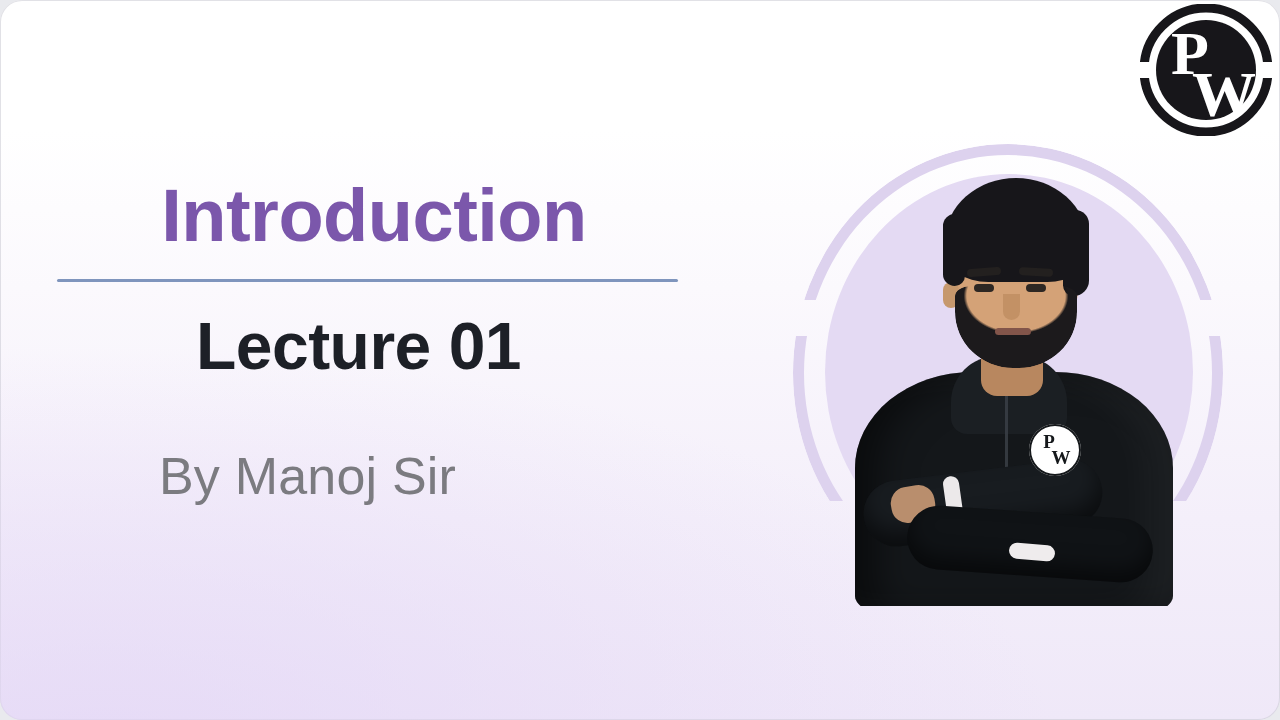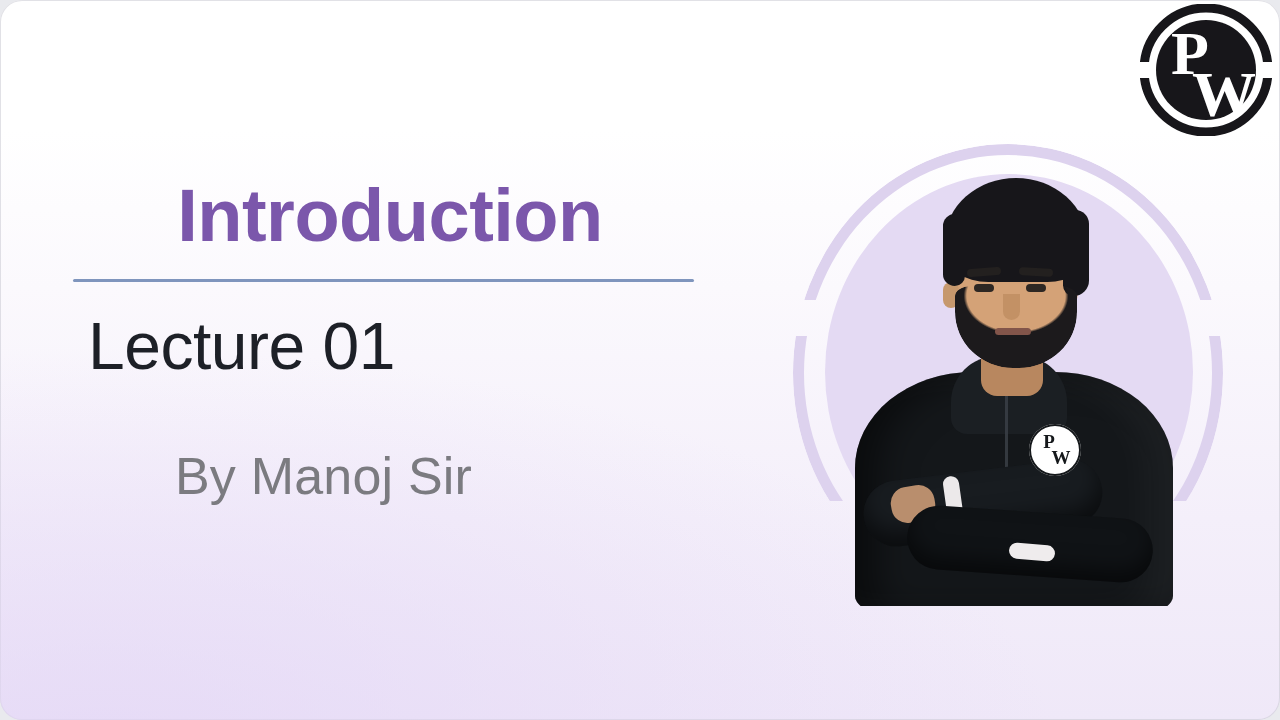--- a/index.html
+++ b/index.html
@@ -34,21 +34,21 @@
     content: "";
     position: absolute;
     inset: 0;
     pointer-events: none;
     background: radial-gradient(120% 90% at 8% 104%, rgba(227,214,246,0.75) 0%, rgba(227,214,246,0.0) 62%);
   }
 
   
   .text-block {
     position: absolute;
-    left: 16px;
+    left: 0;
     top: 178px;
     width: 740px;
     z-index: 5;
   }
 
   .title {
     font-size: 74px;
     font-weight: bold;
     letter-spacing: -0.5px;
     line-height: 1.02;
@@ -60,24 +60,24 @@
 
   .rule {
     height: 3px;
     background: #7f95bd;
     margin: 26px 62px 0 57px;
     border-radius: 2px;
   }
 
   .subtitle {
     font-size: 66px;
-    font-weight: normal;
+    font-weight: bold;
     letter-spacing: -0.5px;
     color: #1d2027;
-    text-align: left;
+    text-align: center;
     margin: 26px 0 0 12px;
     padding: 0 95px 0 60px;
   }
 
   .byline {
     font-size: 52px;
     font-weight: normal;
     color: #7b7b80;
     text-align: center;
     margin: 62px 0 0 0;

